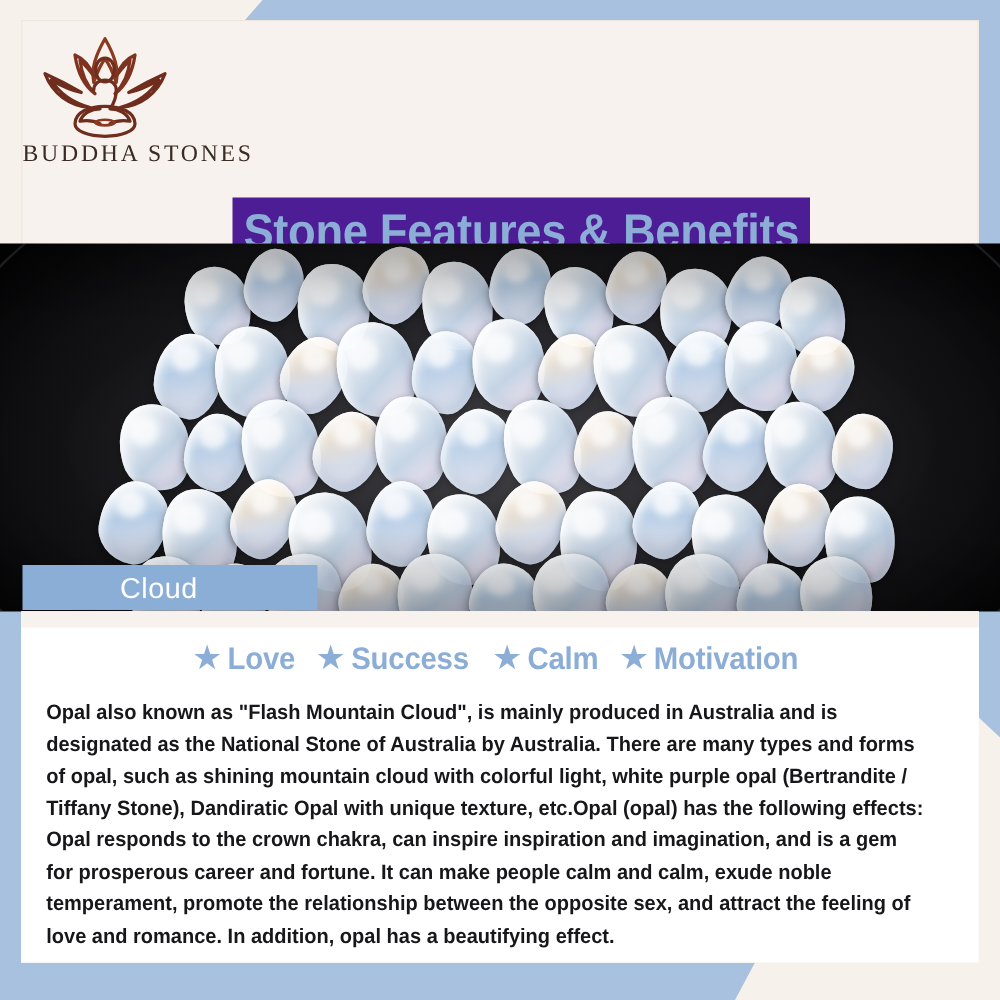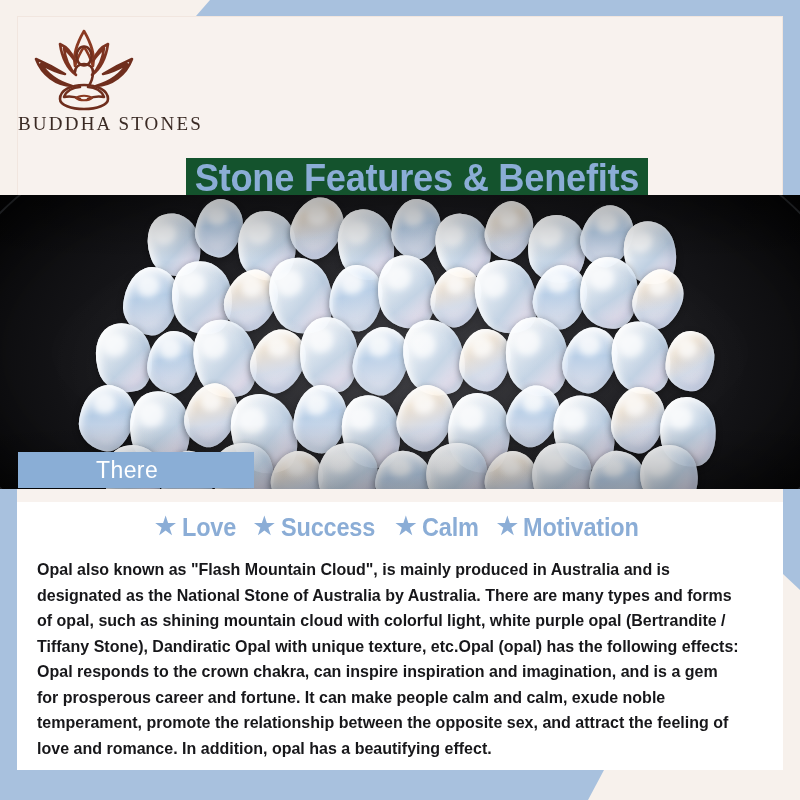--- a/index.html
+++ b/index.html
@@ -73,22 +73,23 @@
     font-size: 19px;
     letter-spacing: 2.2px;
     color: #3a2a24;
     font-weight: 400;
   }
 
   .title-box {
     position: absolute;
     left: 168px; top: 141px;
     width: 462px; height: 55px;
-    background: #14532d;
-    display: flex;
+    background: #4c1d95;
+    display: flex;
+    align-items: center;
     justify-content: center;
   }
   .title-text {
     font-family: "Liberation Sans Narrow", "Liberation Sans", sans-serif;
     font-weight: bold;
     font-size: 39px;
     line-height: 1;
     letter-spacing: -0.3px;
     color: #8badd6;
     transform: scaleX(0.93);
@@ -359,21 +360,21 @@
       <div class="stone warm" style="left:486px; top:256px; width:50px; height:56px; transform:rotate(20deg);"></div>
       <div class="stone" style="left:532px; top:248px; width:60px; height:64px; transform:rotate(-10deg);"></div>
       <div class="stone cool" style="left:590px; top:256px; width:54px; height:58px; transform:rotate(8deg);"></div>
       <div class="stone" style="left:640px; top:250px; width:58px; height:62px; transform:rotate(-18deg);"></div>
     </div>
 
     <div class="photo-veil"></div>
   </div>
 
   <div class="opal-banner">
-    <span class="opal-text">There</span>
+    <span class="opal-text">Cloud</span>
   </div>
 
   <div class="body-panel">
 
     <div class="benefits">
       <div class="benefit">
         <span class="star">★</span>
         <span class="benefit-label">Love</span>
       </div>
       <div class="benefit">

